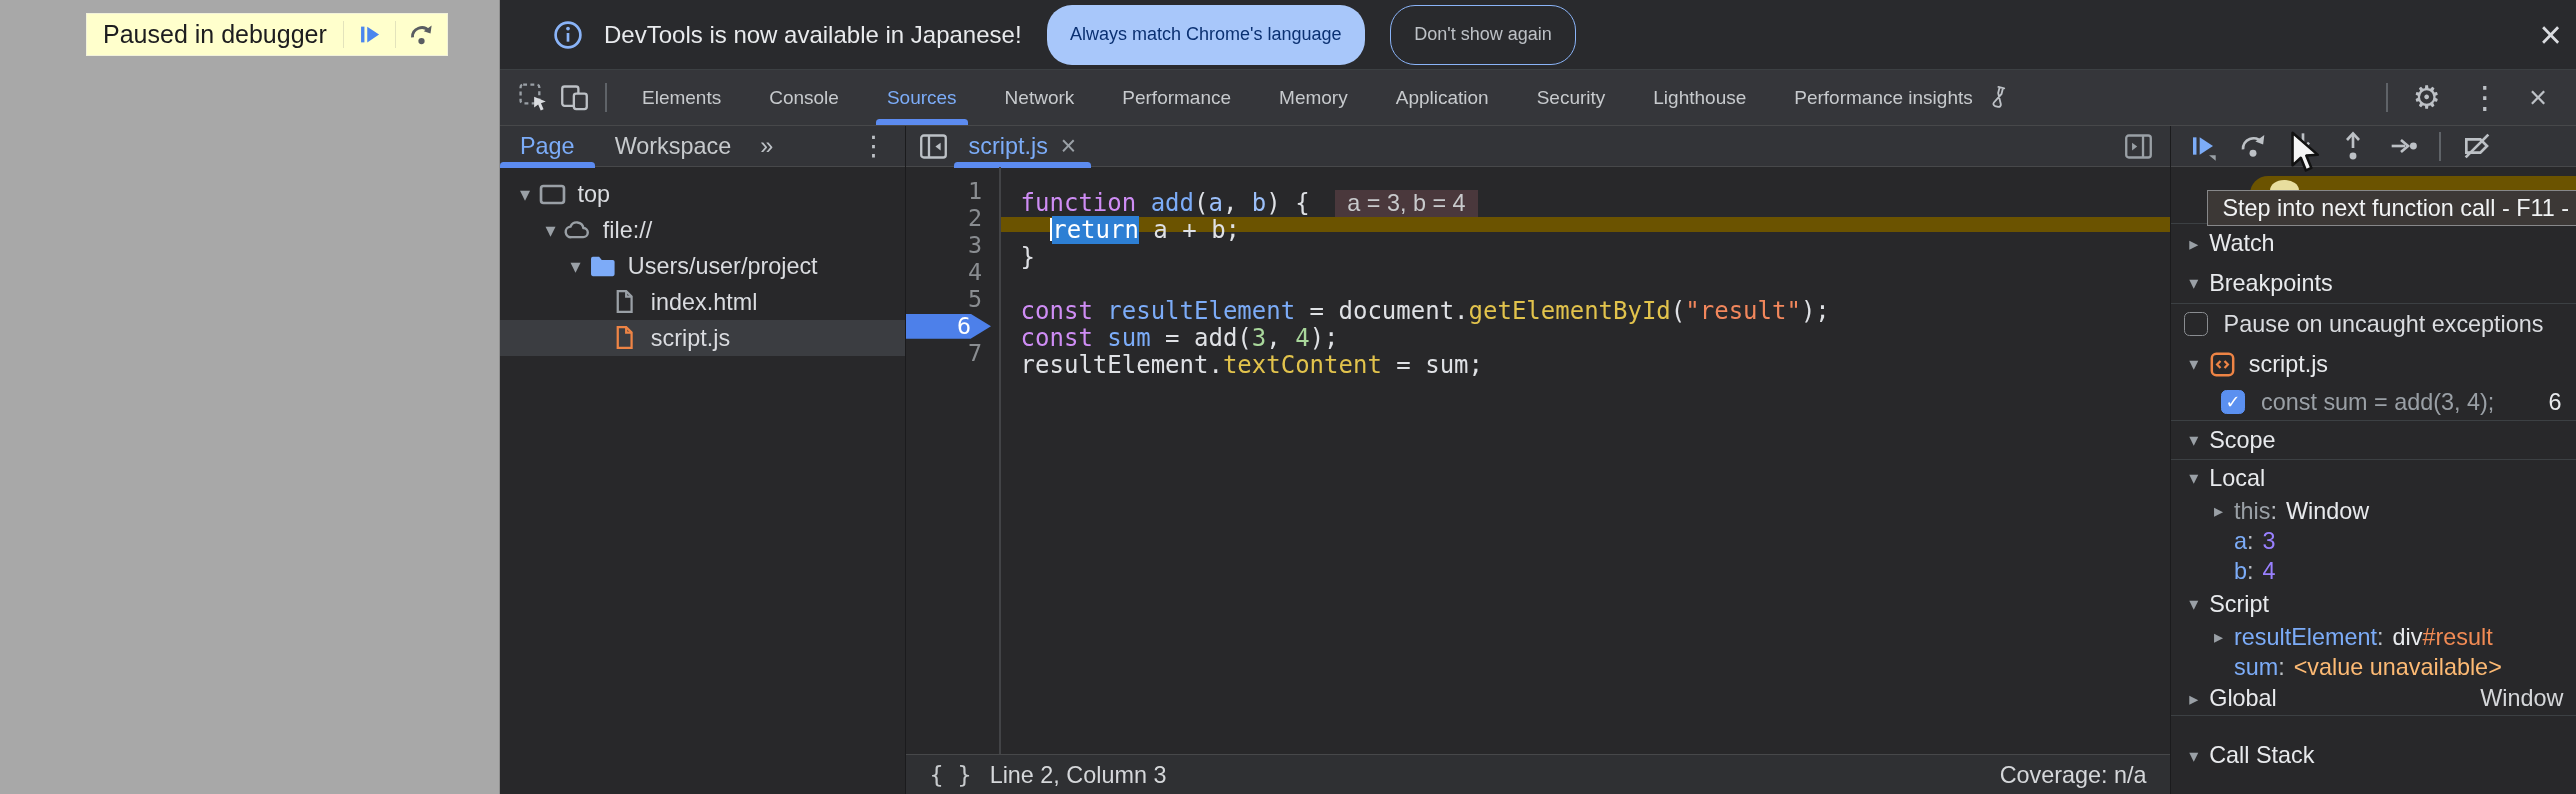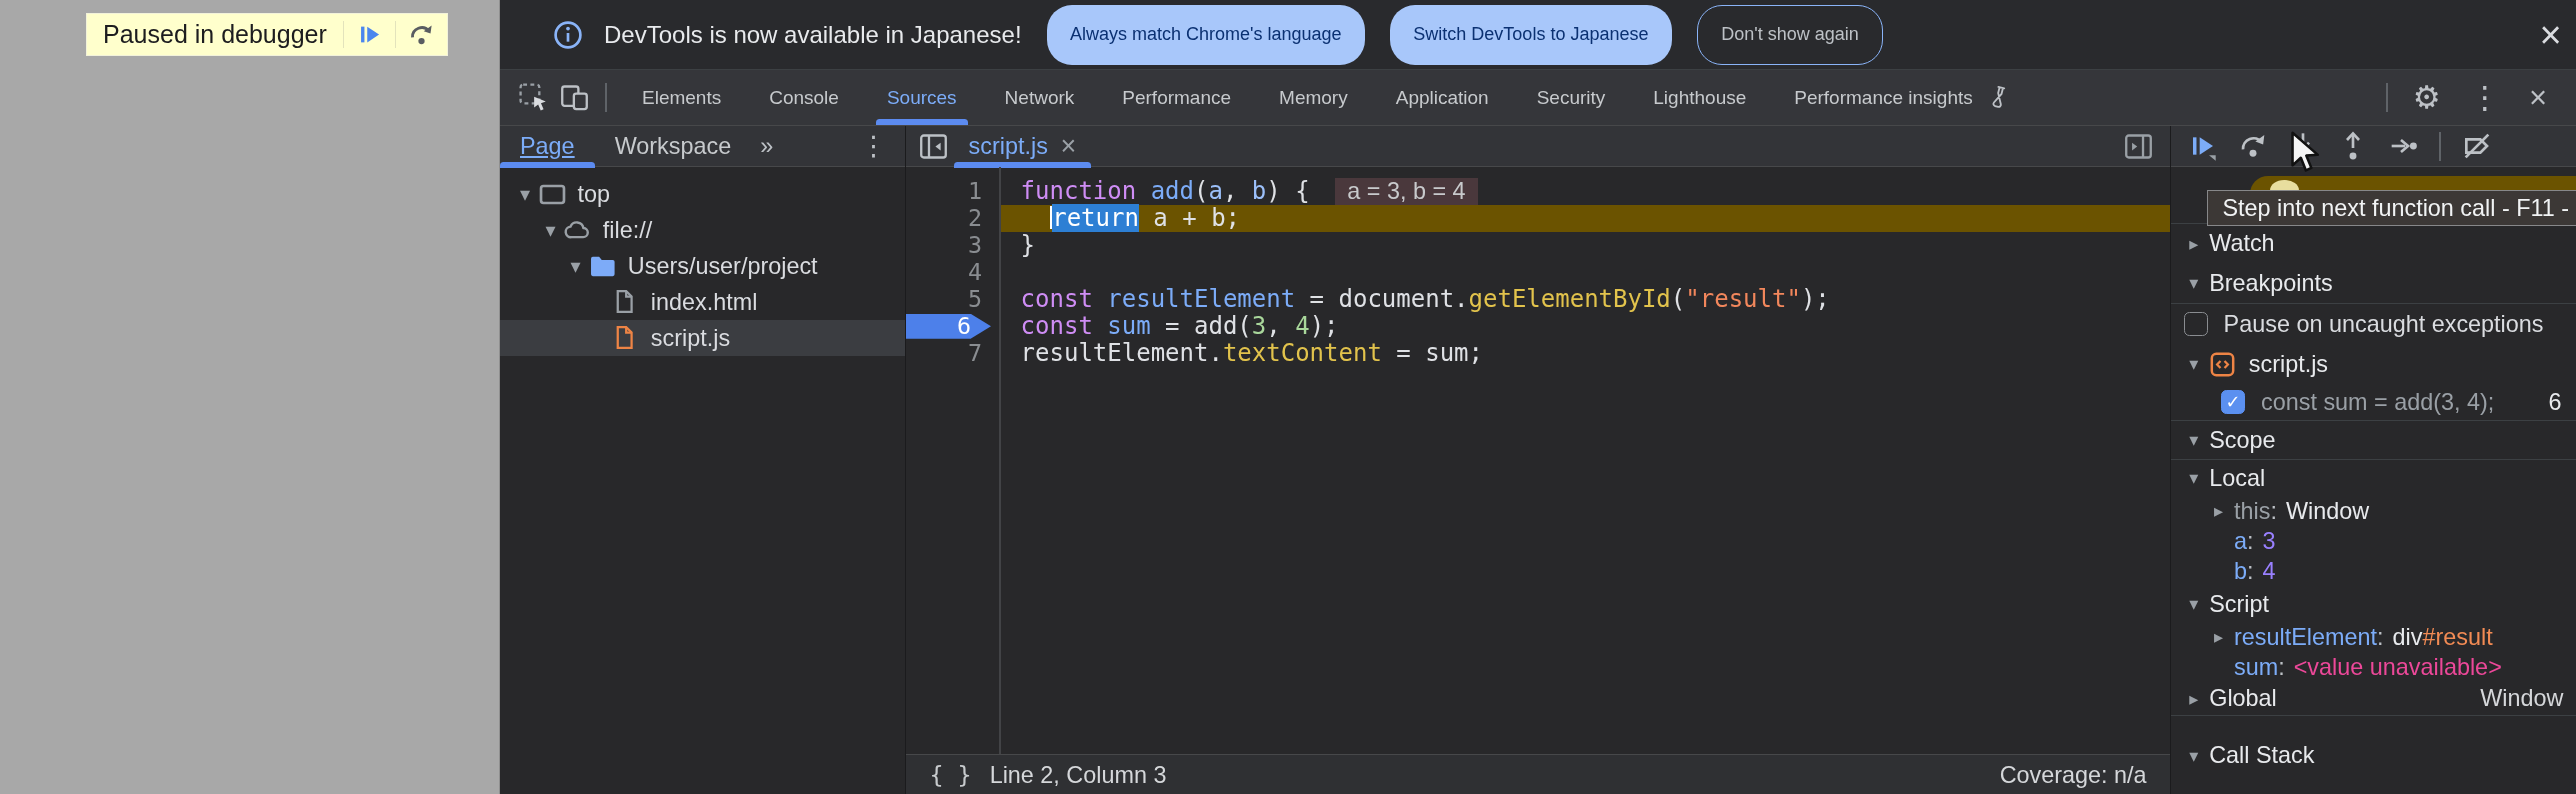--- a/index.html
+++ b/index.html
@@ -46,21 +46,21 @@
 
   
   #main { flex:1; display:flex; min-height:0; }
 
   
   #navigator { width:406px; border-right:1.8px solid #1b1b1d; display:flex; flex-direction:column; background:#28282a; }
   .strip { height:41px; background:#333438; border-bottom:1.8px solid #47484a;
     display:flex; align-items:center; flex:0 0 auto; }
   .stab { position:relative; height:40px; display:flex; align-items:center; padding:0 20px;
     font-size:23.4px; color:#c7cacd; cursor:pointer; }
-  .stab.sel { color:#7cacf8;text-decoration:underline; }
+  .stab.sel { color:#7cacf8; }
   .stab.sel::after { content:""; position:absolute; left:0; right:0; bottom:-1.8px; height:5.4px;
     border-radius:3.6px 3.6px 0 0; background:#5c8bf0; }
   .chev { font-size:23.4px; color:#bdc1c6; margin-left:9px; cursor:pointer; }
   .dots { font-size:27px; color:#bdc1c6; cursor:pointer; }
   #tree { padding-top:9px; font-size:23.4px; color:#dadce0; }
   .trow { height:36px; display:flex; align-items:center; cursor:pointer; }
   .trow.sel { background:#3b3d41; }
   .trow .arr { width:25px; text-align:center; color:#9aa0a6; font-size:20px; flex:0 0 auto; }
   .trow .ticon { width:29px; height:29px; margin-right:10.8px; display:flex; flex:0 0 auto; }
   .ti0 { padding-left:12.6px; } .ti1 { padding-left:38px; } .ti2 { padding-left:63px; } .ti3 { padding-left:111px; }
@@ -73,21 +73,21 @@
   #etab .x { margin-left:12.6px; color:#9aa0a6; font-size:27px; }
   #etab::after { content:""; position:absolute; left:0; right:0; bottom:-1.8px; height:5.4px;
     border-radius:3.6px 3.6px 0 0; background:#5c8bf0; }
   #rtoggle { margin-left:auto; margin-right:10.8px; }
   #code { flex:1; position:relative; font-family:"DejaVu Sans Mono",monospace;
     font-size:24px; padding-top:10.8px; overflow:hidden; }
   #code::before { content:""; position:absolute; left:93px; top:0; bottom:0; width:1.8px; background:#424346; }
   .cl { display:flex; height:27px; line-height:27px; }
   .gut { width:93px; padding-right:17px; text-align:right; color:#8a8d91; font-size:23.4px;
     flex:0 0 auto; position:relative; cursor:pointer; }
-  .ct { flex:1; padding-left:21.6px; white-space:pre; cursor:text; }
+  .ct { flex:1; padding-left:21.6px; white-space:pre; cursor:text;margin-top:12px; }
   .ct.exec { background:#6b5300; }
   .tok.kw { color:#cf8df5; } .tok.fn { color:#7cacf8; } .tok.param { color:#9cc0fa; }
   .tok.pl { color:#dfe1e5; } .tok.var { color:#7cacf8; } .tok.prop { color:#e2c34c; }
   .tok.str { color:#f2875c; } .tok.num { color:#a9d79b; }
   .tok.ret { background:#2d7fd4; color:#fff; }
   .caret { display:inline-block; width:2.7px; height:23.4px; background:#fff; vertical-align:-3.6px; }
   .inline-badge { display:inline-block; background:#4a383c; color:#c8cacc; margin-left:25px;
     padding:0 12.6px; font-family:"Liberation Sans","DejaVu Sans",sans-serif; font-size:23.4px; }
   .exec-badge { position:absolute; left:0; top:0.9px; width:85px; height:25px; line-height:25px;
     background:#4d80ea; color:#fff; text-align:right; padding-right:20px;
@@ -124,21 +124,21 @@
   #row-group { height:40px; padding-left:7.2px; }
   #row-group .ticon { width:27px; height:27px; margin-right:12.6px; display:flex; }
   #row-entry { height:36px; padding-left:50px; color:#9aa0a6; }
   #row-entry .ln { margin-left:auto; margin-right:14.4px; color:#e8eaed; }
   #row-scope { height:40px; border-top:1.8px solid #3c4043; border-bottom:1.8px solid #3c4043; padding-left:7.2px; }
   .scoperow { padding-left:7.2px; }
   .ind1 { padding-left:32px; } .ind2 { padding-left:63px; }
   #row-local,#row-script-scope { height:36px; }
   .kvrow { height:30px; }
   .k-blue { color:#7cacf8; } .k-gray { color:#9aa0a6; }
-  .v-purple { color:#9980ff; } .v-white { color:#e8eaed; } .v-orange { color:#f28b54; } .v-blue { color:#ec4899; }
+  .v-purple { color:#9980ff; } .v-white { color:#e8eaed; } .v-orange { color:#f28b54; } .v-blue { color:#fdba74; }
   .colon { color:#bdc1c6; margin-right:9px; }
   #row-global { height:34px; border-bottom:1.8px solid #3c4043; padding-left:7.2px; }
   #row-global .gval { margin-left:auto; margin-right:12.6px; color:#d5d7da; }
   #row-callstack { flex:1; padding-left:7.2px; align-items:center; }
 
   
   #cursor { position:absolute; left:2287px; top:131px; z-index:50; pointer-events:none; }
 
   svg { display:block; }
 </style>
@@ -173,21 +173,20 @@
   <div id="infobar">
     <span>
         <svg width="32" height="32" viewBox="0 0 24 24" fill="none">
           <circle cx="12" cy="12" r="9.3" stroke="#8ab4f8" stroke-width="2"></circle>
           <rect x="11" y="10.5" width="2" height="6.5" fill="#8ab4f8"></rect>
           <circle cx="12" cy="7.2" r="1.4" fill="#8ab4f8"></circle>
         </svg>
       </span>
     <span class="msg">DevTools is now available in Japanese!</span>
     <button class="pill" style="border:none">Always match Chrome's language</button>
-    <button class="pill" style="border:none">Switch DevTools to Japanese</button>
     <button class="pill ghost">Don't show again</button>
     <span id="infobar-close">×</span>
   </div>
 
   <div id="main-toolbar">
     <div class="tbtn">
       <span>
           <svg width="31" height="31" viewBox="0 0 24 24" fill="none">
             <rect x="2" y="2" width="14.5" height="14.5" rx="2" stroke="#9aa0a6" stroke-width="1.8" stroke-dasharray="3 2.6"></rect>
             <path d="M12.5 11.5 L21.5 15 L17.8 16.5 L19.8 21 L17.6 22 L15.6 17.5 L12.5 19.8 Z" fill="#dadce0"></path>

